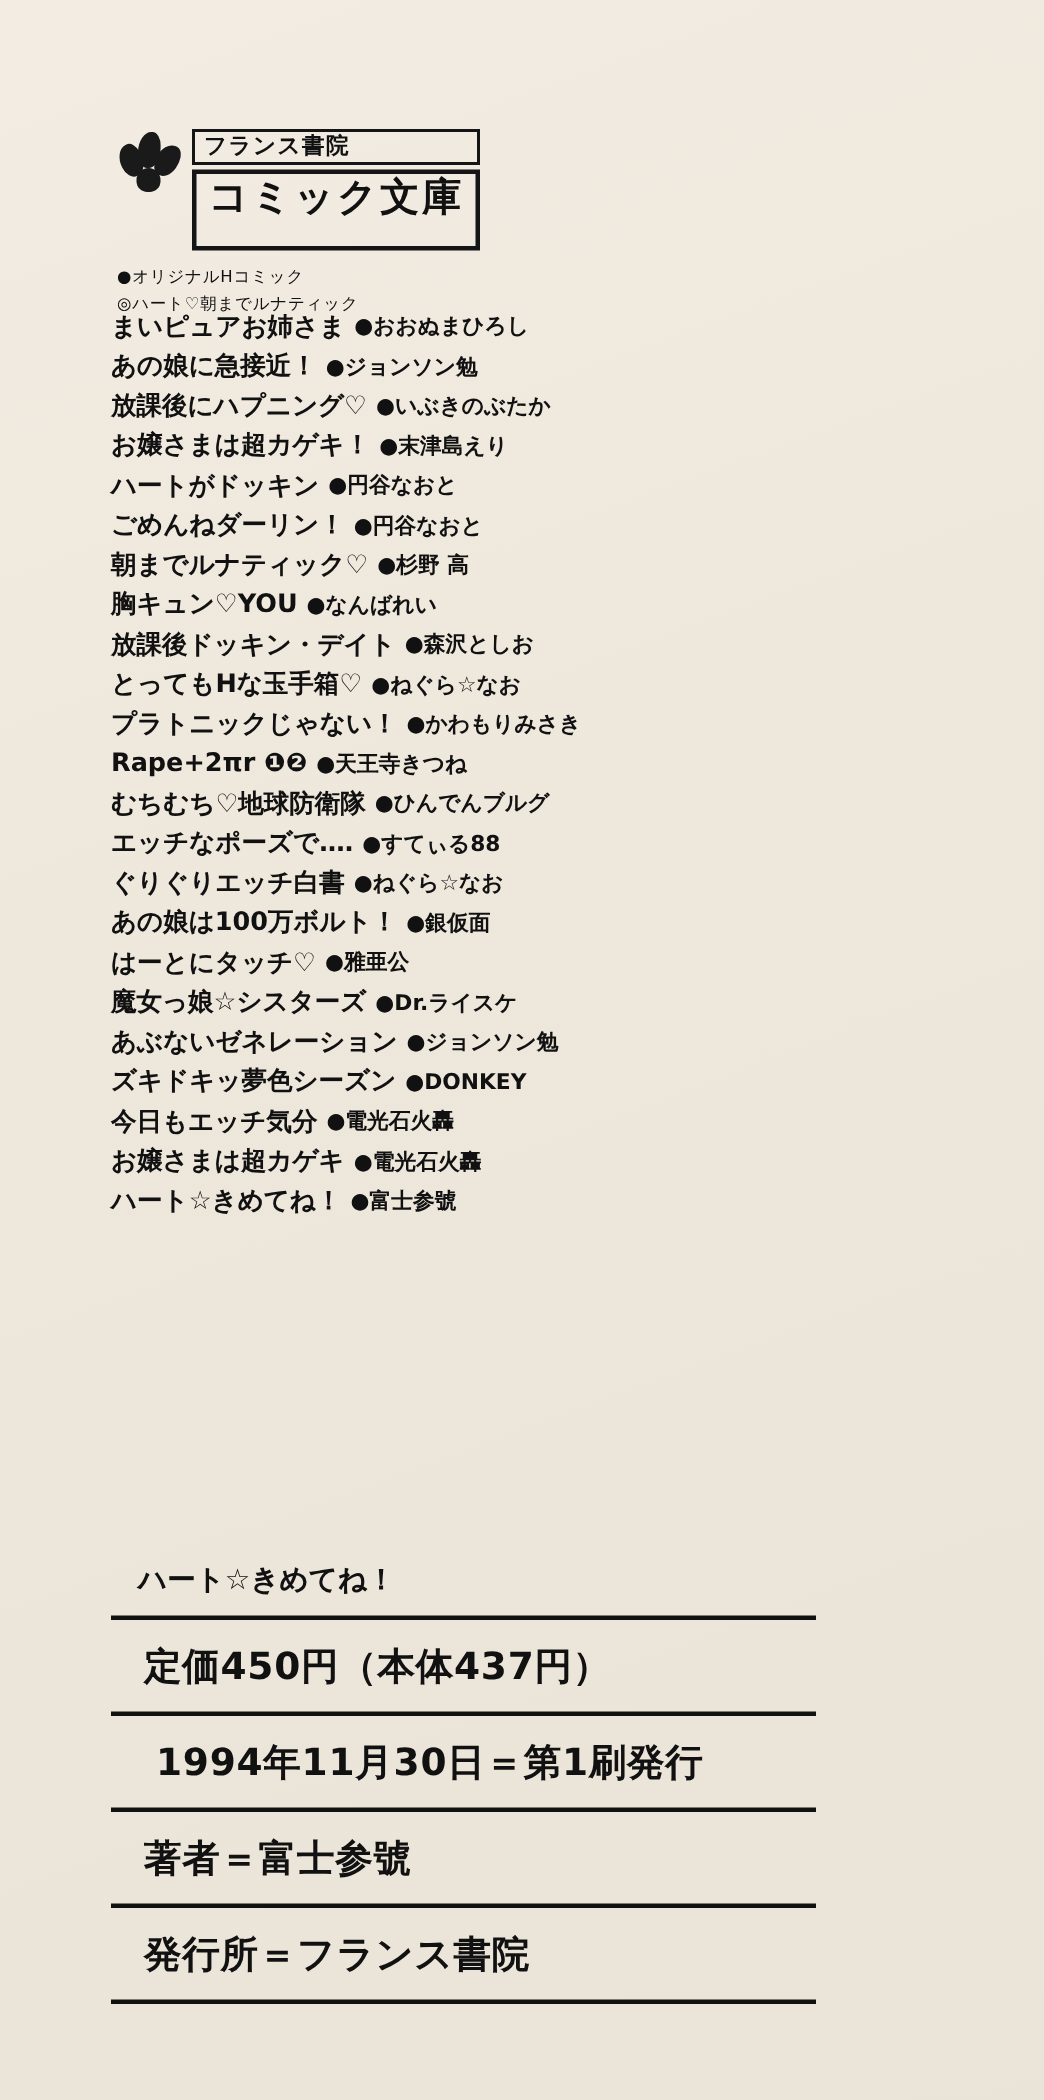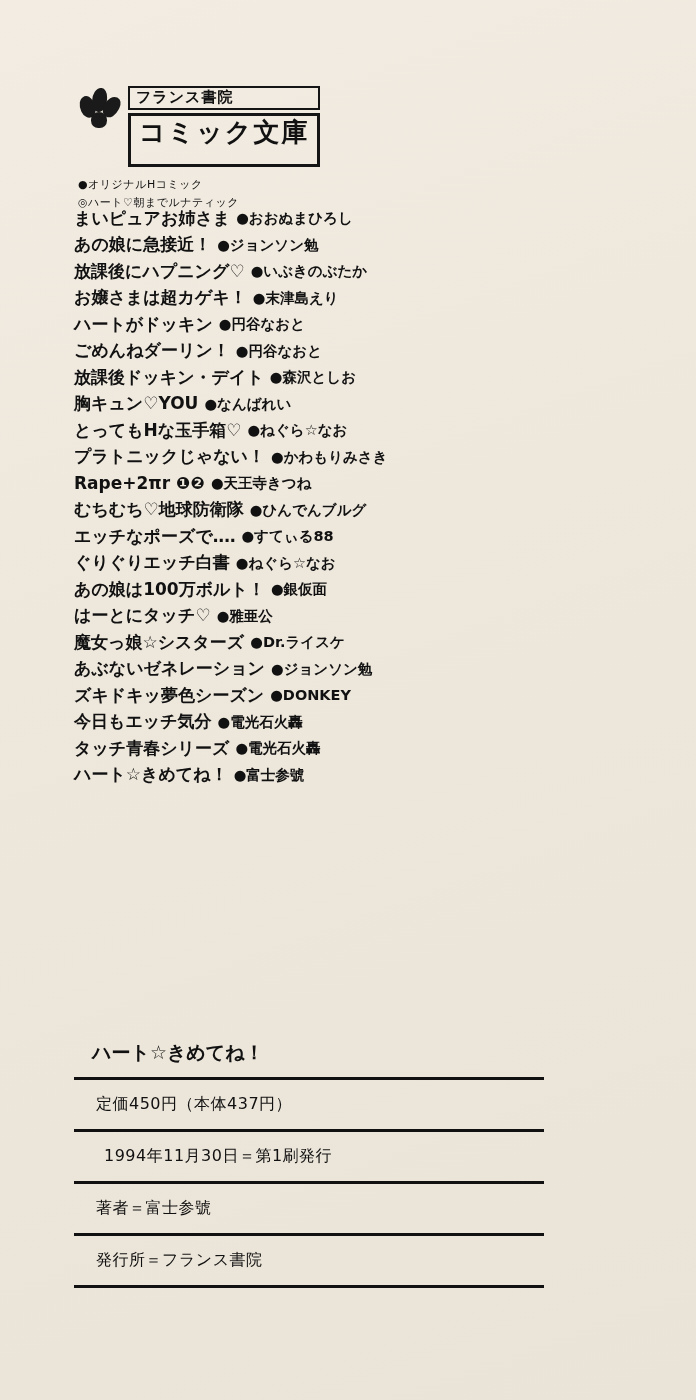--- a/index.html
+++ b/index.html
@@ -132,22 +132,22 @@
     padding-left: 18px;
     padding-bottom: 11px;
     white-space: nowrap;
   }
   .rule {
     height: 3px;
     background: #111;
     width: 470px;
   }
   .colo-line {
-    font-size: 16px;
-    font-weight: 400;
+    font-size: 25px;
+    font-weight: 700;
     padding: 14px 0 14px 22px;
     white-space: nowrap;
     letter-spacing: 0.5px;
   }
   .colo-line.indent-more { padding-left: 30px; }
 </style>
 </head>
 <body>
 
 <div class="page">
@@ -190,28 +190,32 @@
       </div>
     <div class="list-row">
         <span class="list-title">ハートがドッキン</span>
         <span class="list-author">●円谷なおと</span>
       </div>
     <div class="list-row">
         <span class="list-title">ごめんねダーリン！</span>
         <span class="list-author">●円谷なおと</span>
       </div>
     <div class="list-row">
+        <span class="list-title">朝までルナティック♡</span>
+        <span class="list-author">●杉野 高</span>
+      </div>
+    <div class="list-row">
+        <span class="list-title">胸キュン♡YOU</span>
+        <span class="list-author">●なんばれい</span>
+      </div>
+    <div class="list-row">
         <span class="list-title">放課後ドッキン・デイト</span>
         <span class="list-author">●森沢としお</span>
       </div>
     <div class="list-row">
-        <span class="list-title">胸キュン♡YOU</span>
-        <span class="list-author">●なんばれい</span>
-      </div>
-    <div class="list-row">
         <span class="list-title">とってもHな玉手箱♡</span>
         <span class="list-author">●ねぐら☆なお</span>
       </div>
     <div class="list-row">
         <span class="list-title">プラトニックじゃない！</span>
         <span class="list-author">●かわもりみさき</span>
       </div>
     <div class="list-row">
         <span class="list-title">Rape+2πr ❶❷</span>
         <span class="list-author">●天王寺きつね</span>
@@ -246,21 +250,21 @@
       </div>
     <div class="list-row">
         <span class="list-title">ズキドキッ夢色シーズン</span>
         <span class="list-author">●DONKEY</span>
       </div>
     <div class="list-row">
         <span class="list-title">今日もエッチ気分</span>
         <span class="list-author">●電光石火轟</span>
       </div>
     <div class="list-row">
-        <span class="list-title">タッチ青春シリーズ</span>
+        <span class="list-title">お嬢さまは超カゲキ</span>
         <span class="list-author">●電光石火轟</span>
       </div>
     <div class="list-row">
         <span class="list-title">ハート☆きめてね！</span>
         <span class="list-author">●富士参號</span>
       </div>
   </div>
 
   <div class="colophon">
     <div class="colo-title">ハート☆きめてね！</div>

